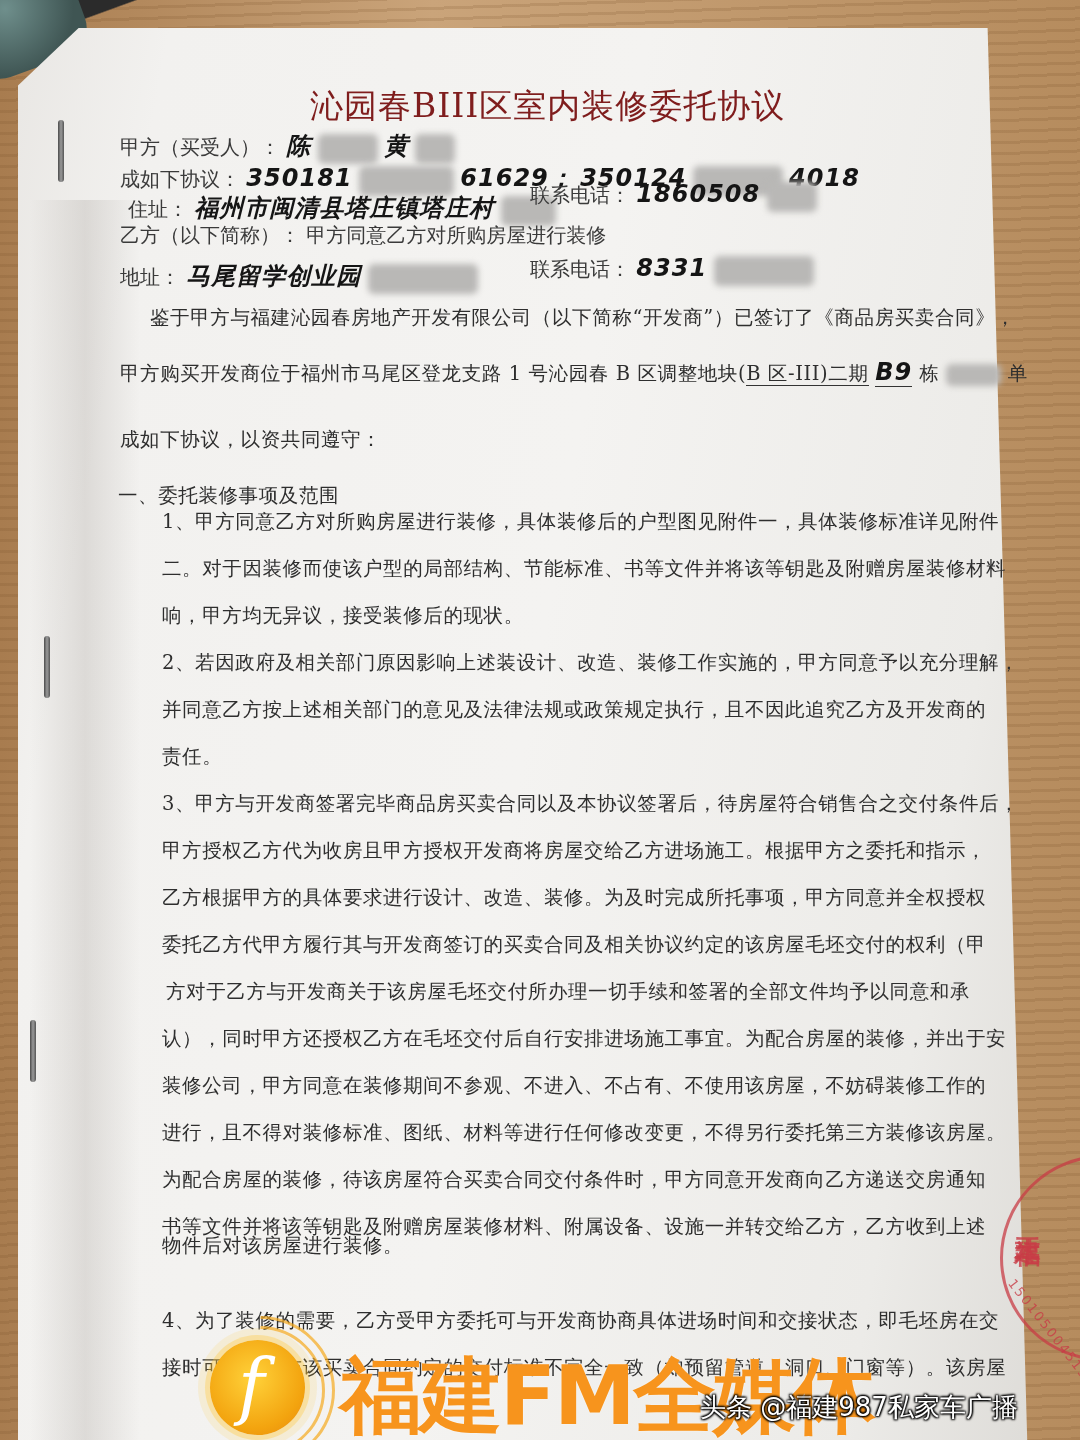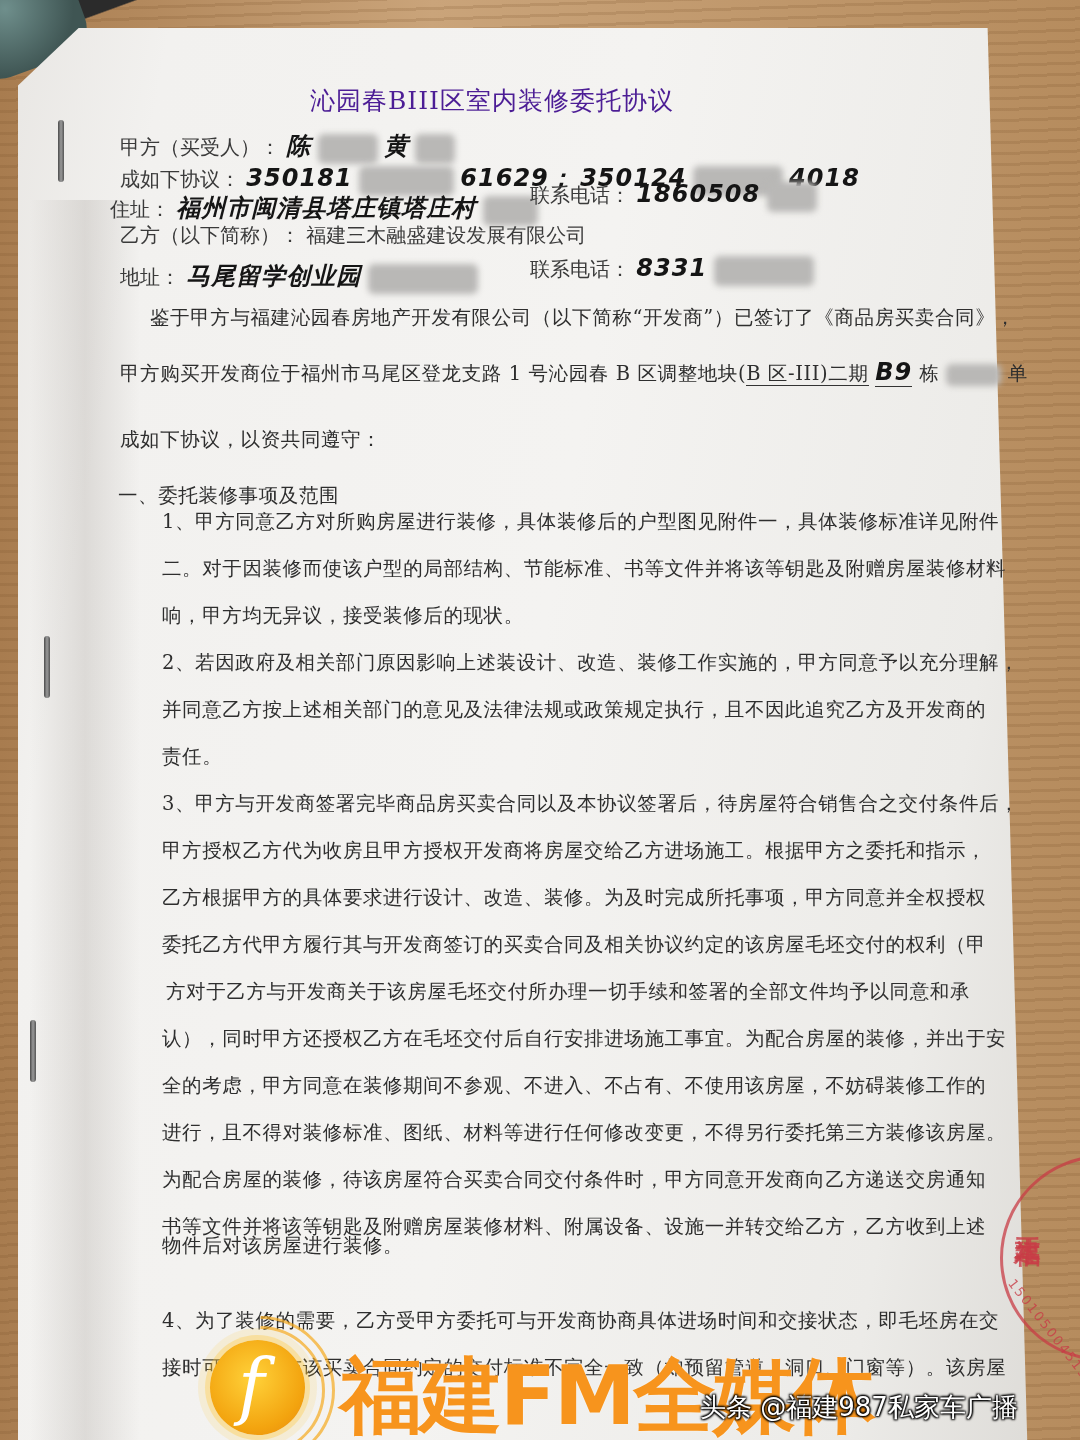--- a/index.html
+++ b/index.html
@@ -40,21 +40,21 @@
     position: absolute; width: 6px; height: 62px;
     background: linear-gradient(90deg, #4a4a4a, #9a9a9a 50%, #555);
     border-radius: 3px;
   }
   .content {
     position: absolute; left: 0; top: 0; width: 1080px; height: 1440px;
     color: #2a2a2a;
   }
   .doc-title {
     position: absolute; left: 310px; top: 84px;
-    font-size: 25px; letter-spacing: 1px; color: #4c1d95;
+    font-size: 33px; letter-spacing: 1px; color: #7f1d1d;
   }
   .field-line {
     position: absolute; font-size: 20px; color: #3a3a3a; white-space: nowrap;
   }
   .hand {
     font-family: "DejaVu Sans", sans-serif; font-style: italic;
     color: #151515; font-size: 24px; font-weight: bold; letter-spacing: 1px;
   }
   .blur {
     display: inline-block; background: #b9b8b6; filter: blur(3px);
@@ -133,34 +133,34 @@
   </div>
   <div class="field-line" style="left:120px; top:162px;">
     <span>成如下协议：</span>
     <span class="hand">350181</span>
     <span class="blur" style="width:95px;"></span>
     <span class="hand">61629；</span>
     <span class="hand">350124</span>
     <span class="blur" style="width:90px;"></span>
     <span class="hand">4018</span>
   </div>
-  <div class="field-line" style="left:110px; top:192px;">
+  <div class="field-line" style="left:128px; top:192px;">
     <span>住址：</span>
     <span class="hand">福州市闽清县塔庄镇塔庄村</span>
     <span class="blur" style="width:55px;"></span>
   </div>
   <div class="field-line" style="left:530px; top:180px;">
     <span>联系电话：</span>
     <span class="hand">1860508</span>
     <span class="blur" style="width:50px;"></span>
   </div>
 
   <div class="field-line" style="left:120px; top:222px;">
     <span>乙方（以下简称）：</span>
-    <span>福建三木融盛建设发展有限公司</span>
+    <span>甲方同意乙方对所购房屋进行装修</span>
   </div>
   <div class="field-line" style="left:120px; top:260px;">
     <span>地址：</span>
     <span class="hand">马尾留学创业园</span>
     <span class="blur" style="width:110px;"></span>
   </div>
   <div class="field-line" style="left:530px; top:254px;">
     <span>联系电话：</span>
     <span class="hand">8331</span>
     <span class="blur" style="width:100px;"></span>
@@ -184,21 +184,21 @@
     <div class="para" style="left:162px; top:602px;">响，甲方均无异议，接受装修后的现状。</div>
     <div class="para" style="left:162px; top:649px;">2、若因政府及相关部门原因影响上述装设计、改造、装修工作实施的，甲方同意予以充分理解，</div>
     <div class="para" style="left:162px; top:696px;">并同意乙方按上述相关部门的意见及法律法规或政策规定执行，且不因此追究乙方及开发商的</div>
     <div class="para" style="left:162px; top:743px;">责任。</div>
     <div class="para" style="left:162px; top:790px;">3、甲方与开发商签署完毕商品房买卖合同以及本协议签署后，待房屋符合销售合之交付条件后，</div>
     <div class="para" style="left:162px; top:837px;">甲方授权乙方代为收房且甲方授权开发商将房屋交给乙方进场施工。根据甲方之委托和指示，</div>
     <div class="para" style="left:162px; top:884px;">乙方根据甲方的具体要求进行设计、改造、装修。为及时完成所托事项，甲方同意并全权授权</div>
     <div class="para" style="left:162px; top:931px;">委托乙方代甲方履行其与开发商签订的买卖合同及相关协议约定的该房屋毛坯交付的权利（甲</div>
     <div class="para" style="left:166px; top:978px;">方对于乙方与开发商关于该房屋毛坯交付所办理一切手续和签署的全部文件均予以同意和承</div>
     <div class="para" style="left:162px; top:1025px;">认），同时甲方还授权乙方在毛坯交付后自行安排进场施工事宜。为配合房屋的装修，并出于安</div>
-    <div class="para" style="left:162px; top:1072px;">全的考虑，甲方同意在装修期间不参观、不进入、不占有、不使用该房屋，不妨碍装修工作的</div>
+    <div class="para" style="left:162px; top:1072px;">装修公司，甲方同意在装修期间不参观、不进入、不占有、不使用该房屋，不妨碍装修工作的</div>
     <div class="para" style="left:162px; top:1119px;">进行，且不得对装修标准、图纸、材料等进行任何修改变更，不得另行委托第三方装修该房屋。</div>
     <div class="para" style="left:162px; top:1166px;">为配合房屋的装修，待该房屋符合买卖合同交付条件时，甲方同意开发商向乙方递送交房通知</div>
     <div class="para" style="left:162px; top:1213px;">书等文件并将该等钥匙及附赠房屋装修材料、附属设备、设施一并转交给乙方，乙方收到上述</div>
     <div class="para" style="left:162px; top:1232px;">物件后对该房屋进行装修。</div>
     <div class="para" style="left:162px; top:1307px;">4、为了装修的需要，乙方受甲方委托可与开发商协商具体进场时间和交接状态，即毛坯房在交</div>
     <div class="para" style="left:162px; top:1354px;">接时可能存在与该买卖合同约定的交付标准不完全一致（如预留管道、洞口、门窗等）。该房屋</div>
   </div>
 
   <div class="stamp">
     <div class="stamp-text">福建三木</div>

